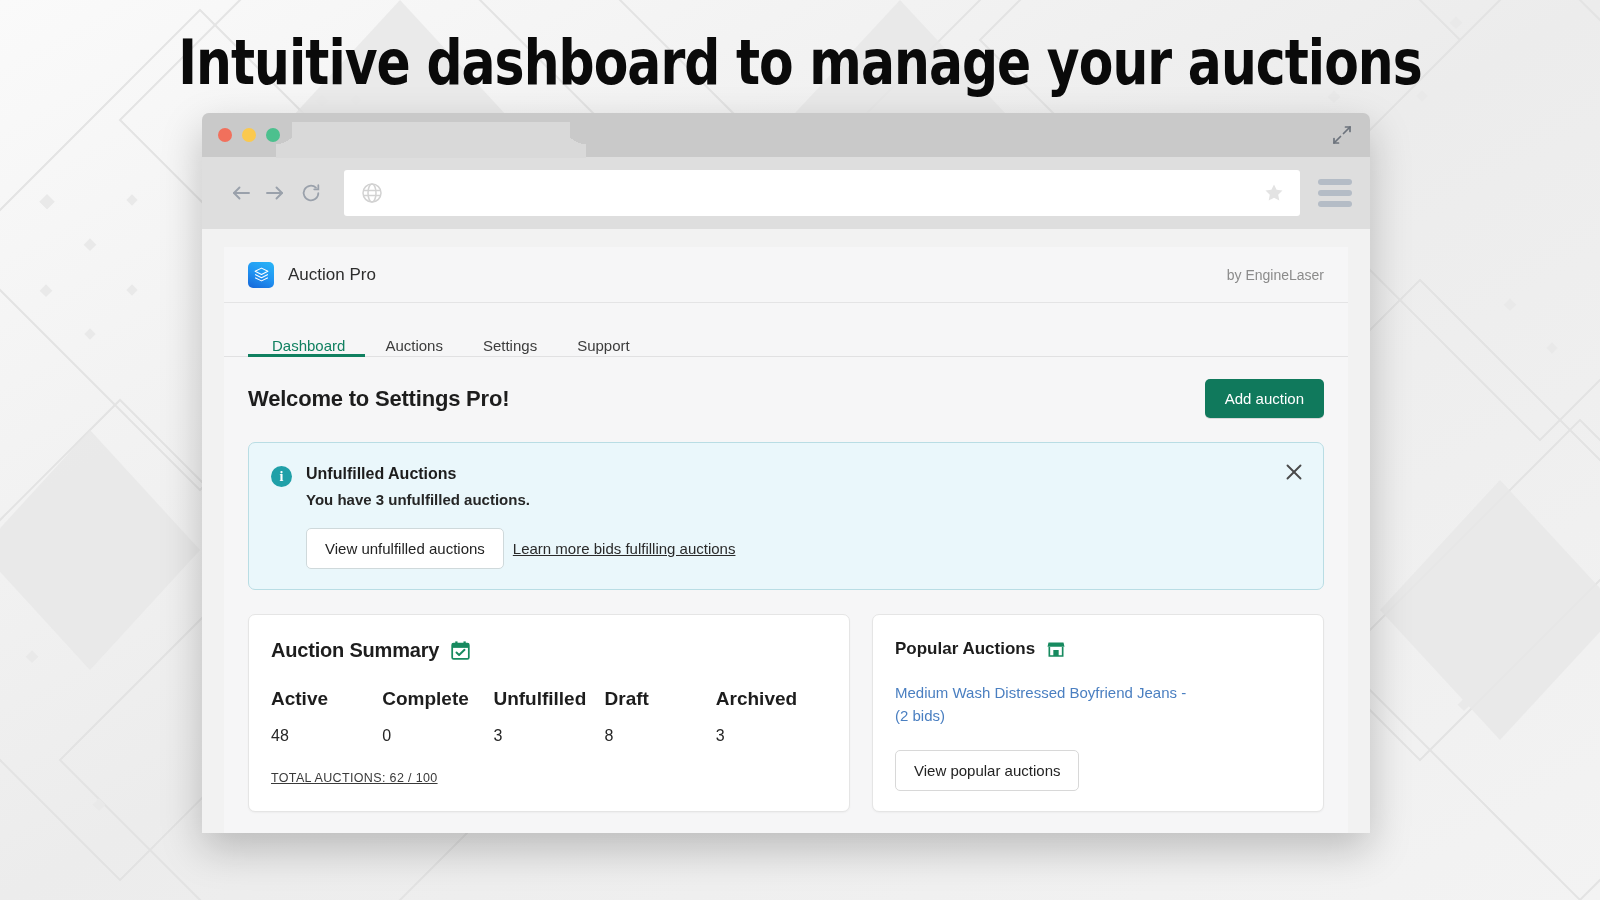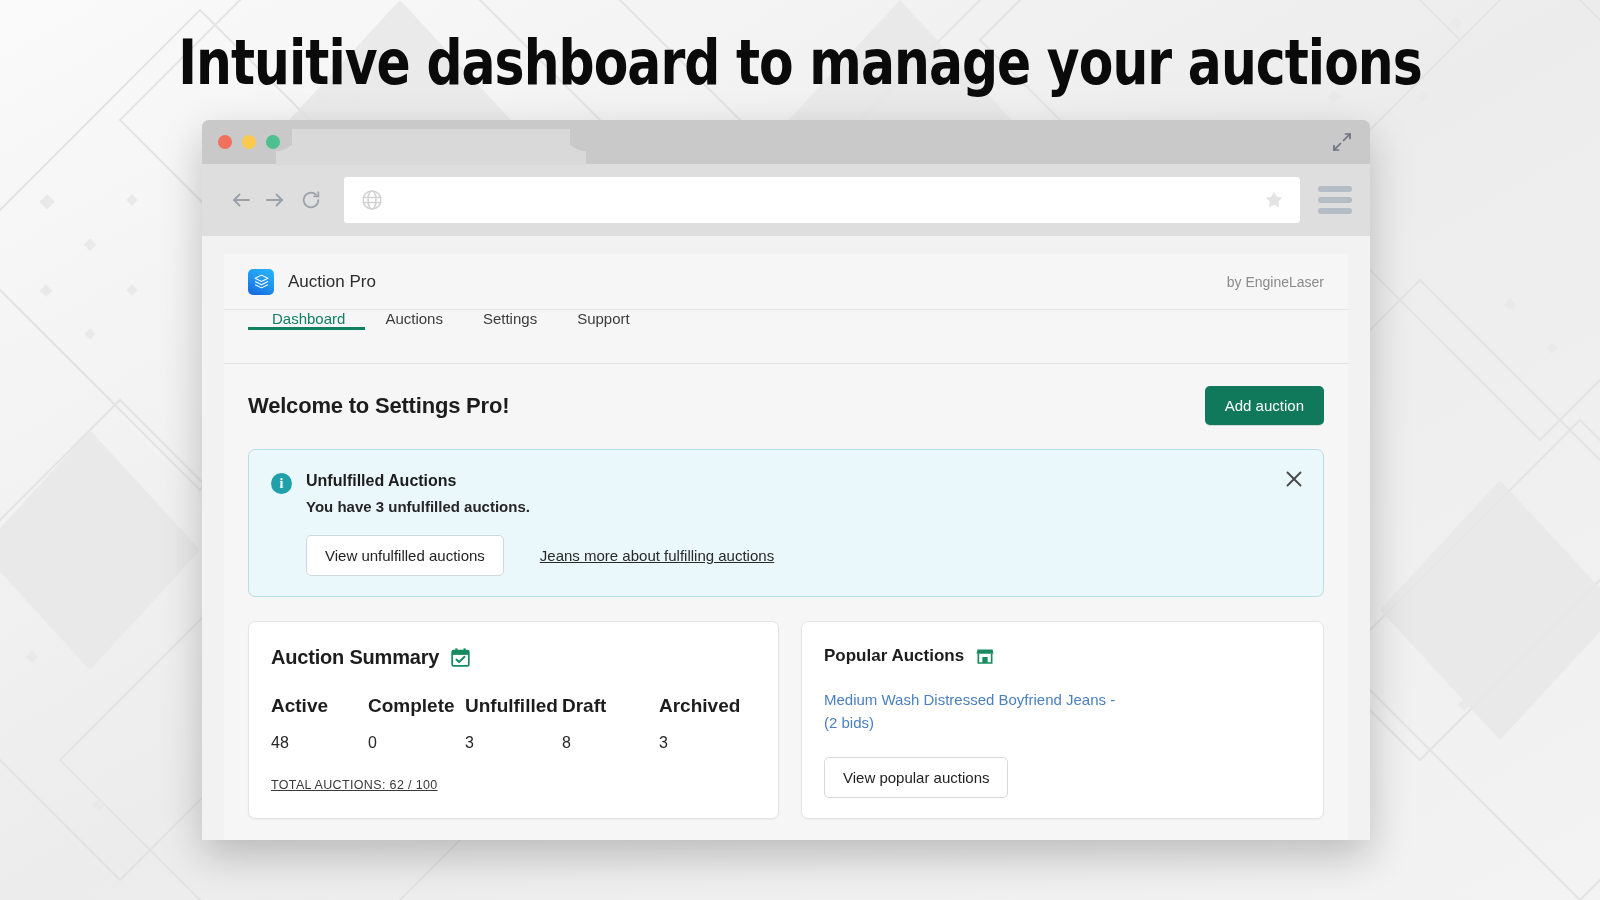--- a/index.html
+++ b/index.html
@@ -24,21 +24,21 @@
     font-size: 63px;
     letter-spacing: -1.2px;
     color: #0a0a0a;
     transform: scaleX(0.80);
     transform-origin: center top;
     white-space: nowrap;
   }
 
   
   .browser {
-    position: absolute; left: 202px; top: 120px;
+    position: absolute; left: 202px; top: 113px;
     width: 1168px; height: 720px;
     border-radius: 7px 7px 0 0;
     background: #e3e3e3;
     box-shadow: 0 16px 42px rgba(0,0,0,.22);
     overflow: hidden;
   }
   .titlebar {
     height: 44px; background: #c9c9c9; position: relative;
   }
   .lights { position: absolute; left: 16px; top: 15px; display: flex; gap: 10px; }
@@ -90,21 +90,21 @@
   }
   .app-logo {
     width: 26px; height: 26px; border-radius: 5px;
     background: linear-gradient(205deg,#29b6f6 0%,#2196f3 48%,#1565d8 100%);
     display:flex; align-items:center; justify-content:center; flex:none;
   }
   .app-title { font-size: 17px; color: #2d2d2d; margin-left: 14px; }
   .app-by { margin-left:auto; font-size: 14px; color: #8b8b8b; }
 
   .tabs {
-    height: 54px; background: #f6f6f7; display: flex; align-items: flex-start;
+    height: 54px; background: #f6f6f7; display: flex; align-items: flex-end;
     padding: 0 24px; border-bottom: 1px solid #e1e1e2; gap: 0;
   }
   .tab-item {
     display: flex; align-items: center; padding: 0 20px;
     font-size: 15px; color: #3c3c3c; border-bottom: 3px solid transparent;
     margin-bottom: -1px; cursor: pointer;
   }
   .tab-item:first-child { padding-left: 24px; }
   .tab-item.active { color: #108060; border-bottom-color: #108060; font-weight: 400; }
 
@@ -124,39 +124,39 @@
   }
   .banner-row { display: flex; gap: 14px; }
   .info-icon {
     width: 21px; height: 21px; border-radius: 50%; background: #20a0a8;
     color:#fff; font-size: 14px; font-weight: 700; display:flex;
     align-items:center; justify-content:center; flex:none; margin-top: 1px;
     font-family: "Liberation Serif", serif;
   }
   .banner-heading { font-size: 16px; font-weight: 700; color: #1d1d1d; }
   .banner-sub { font-size: 15px; font-weight: 700; color: #262626; margin-top: 8px; }
-  .banner-actions { display: flex; align-items: center; gap: 36px; margin-top: 20px; }
+  .banner-actions { display: flex; align-items: center; gap: 9px; margin-top: 20px; }
   .ghost-btn {
     background: #fff; border: 1px solid #cfd9db; border-radius: 5px;
     padding: 11px 18px; font-size: 15px; color: #232323; cursor: pointer;
     font-family: inherit;
   }
   .banner-link {
     font-size: 15px; color: #2a2a2a; text-decoration: underline; cursor: pointer;
   }
   .banner-close {
     position: absolute; right: 18px; top: 18px; width: 22px; height: 22px; cursor: pointer;
   }
 
   .cards { display: flex; gap: 22px; align-items: flex-start; }
   .card {
     background: #fff; border: 1px solid #e5e5e5; border-radius: 7px;
     box-shadow: 0 1px 2px rgba(0,0,0,.04);
   }
-  .card-summary { width: 531px; padding: 24px 22px 26px 22px; }
+  .card-summary { width: 602px; padding: 24px 22px 26px 22px; }
   .card-popular { flex: 1; padding: 24px 22px 20px 22px; }
 
   .card-title-row { display: flex; align-items: center; gap: 11px; }
   .card-title { font-size: 20px; font-weight: 700; color: #1d1d1d; letter-spacing: -.2px; }
   .card-title-sm { font-size: 17px; font-weight: 700; color: #1d1d1d; }
 
   .stats { display: flex; margin-top: 26px; }
   .stat { width: 128px; }
   .stat-label { font-size: 19px; font-weight: 700; color: #1d1d1d; }
   .stat-value { font-size: 16px; color: #262626; margin-top: 17px; }
@@ -330,21 +330,21 @@
         </div>
 
         <div class="banner">
           <div class="banner-row">
             <div class="info-icon">i</div>
             <div>
               <div class="banner-heading">Unfulfilled Auctions</div>
               <div class="banner-sub">You have 3 unfulfilled auctions.</div>
               <div class="banner-actions">
                 <button class="ghost-btn">View unfulfilled auctions</button>
-                <a class="banner-link">Jeans more about fulfilling auctions</a>
+                <a class="banner-link">Learn more bids fulfilling auctions</a>
               </div>
             </div>
           </div>
           <svg class="banner-close" viewBox="0 0 22 22">
             <g stroke="#4a4a4a" stroke-width="1.9" stroke-linecap="round">
               <path d="M4.5 4.5 L17.5 17.5"></path>
                 <path d="M17.5 4.5 L4.5 17.5"></path>
             </g>
           </svg>
         </div>

